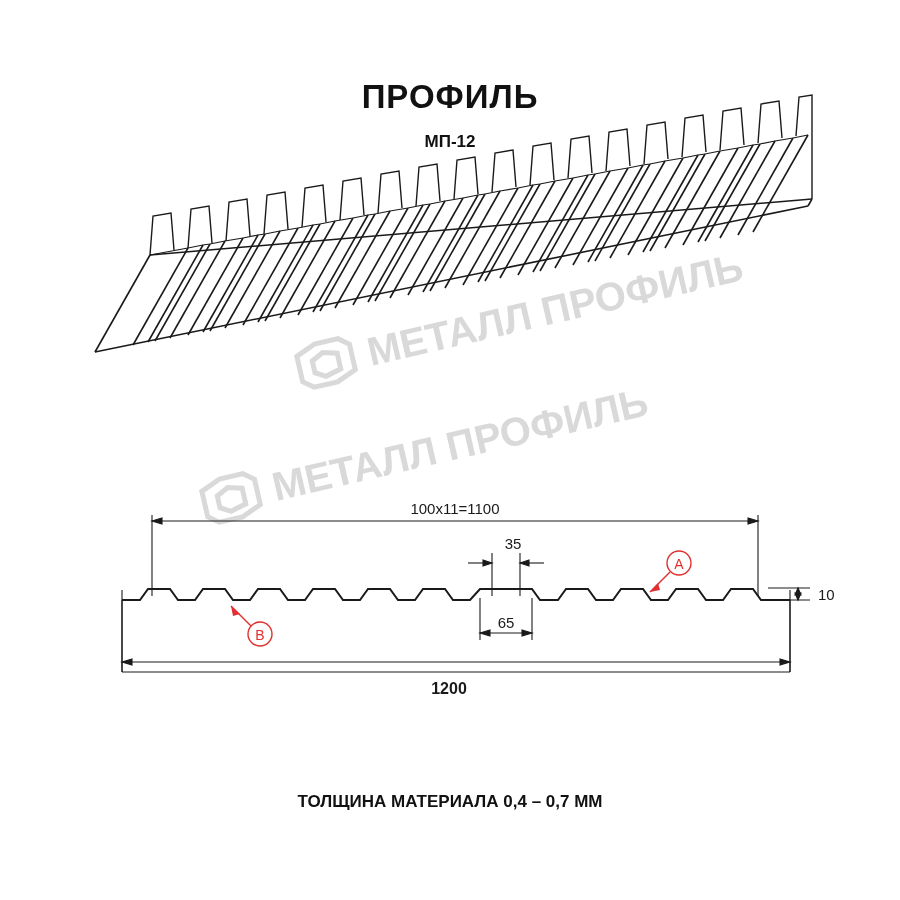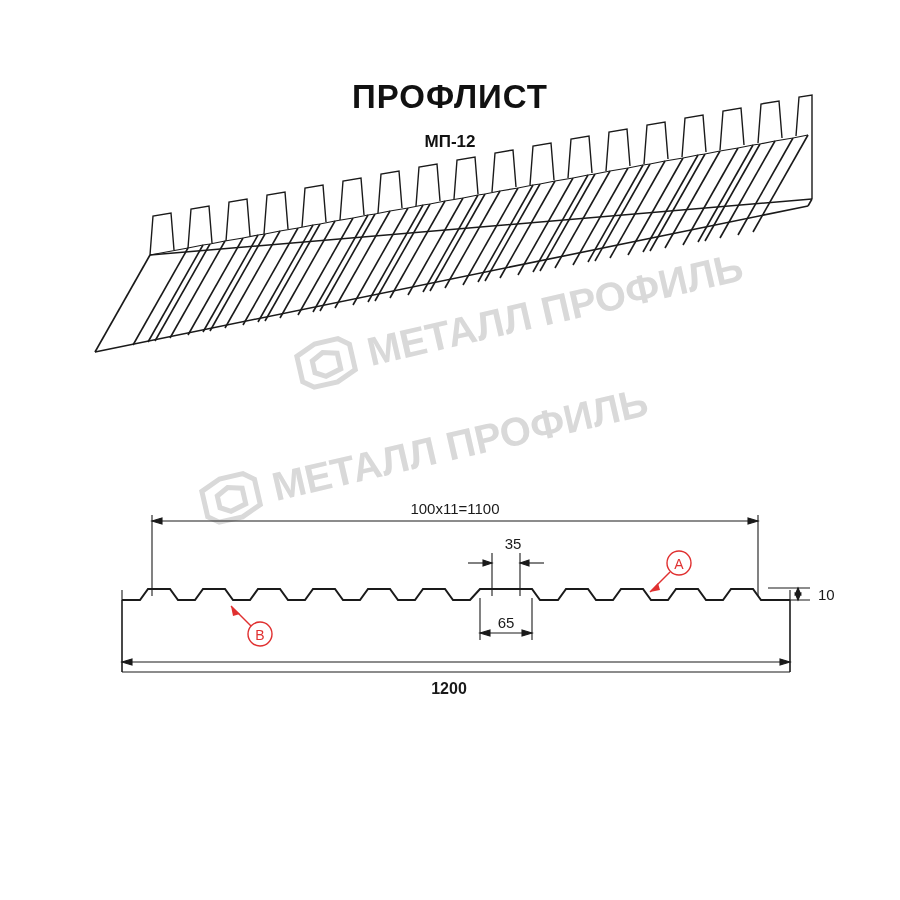--- a/index.html
+++ b/index.html
@@ -59,21 +59,21 @@
     font-family: "Liberation Sans", sans-serif;
     font-weight: bold;
     fill: #d9d9d9;
   }
 </style>
 </head>
 <body>
 
 <div class="page">
 
-  <div class="title">ПРОФЛИСТ</div>
+  <div class="title">ПРОФИЛЬ</div>
   <div class="subtitle">МП-12</div>
 
   <svg class="layer" width="900" height="900">
     <g transform="translate(300,370) rotate(-13)" opacity="1">
       <g>
         <path d="M0,-14 L20,-22 L44,-22 L54,-14 L54,12 L34,20 L10,20 L0,12 Z" fill="none" stroke="#d9d9d9" stroke-width="5"></path>
         <path d="M14,-6 L26,-12 L40,-8 L40,8 L24,12 L14,6 Z" fill="none" stroke="#d9d9d9" stroke-width="5"></path>
       </g>
       <text class="wm-text" x="70" y="12" font-size="40">МЕТАЛЛ ПРОФИЛЬ</text>
     </g>
@@ -260,14 +260,15 @@
     <text x="455" y="514" text-anchor="middle" font-family="Liberation Sans, sans-serif" font-size="15" fill="#1a1a1a">100x11=1100</text>
     <text x="513" y="549" text-anchor="middle" font-family="Liberation Sans, sans-serif" font-size="15" fill="#1a1a1a">35</text>
     <text x="506" y="628" text-anchor="middle" font-family="Liberation Sans, sans-serif" font-size="15" fill="#1a1a1a">65</text>
     <text x="818" y="600" text-anchor="start" font-family="Liberation Sans, sans-serif" font-size="15" fill="#1a1a1a">10</text>
     <text x="449" y="694" text-anchor="middle" font-family="Liberation Sans, sans-serif" font-size="16" font-weight="bold" fill="#1a1a1a">1200</text>
 
     <text x="679" y="569" text-anchor="middle" font-family="Liberation Sans, sans-serif" font-size="14" fill="#e03030">A</text>
     <text x="260" y="640" text-anchor="middle" font-family="Liberation Sans, sans-serif" font-size="14" fill="#e03030">B</text>
   </svg>
 
+  <div class="footer-note">ТОЛЩИНА МАТЕРИАЛА 0,4 – 0,7 ММ</div>
 
 </div>
 
 </body></html>

